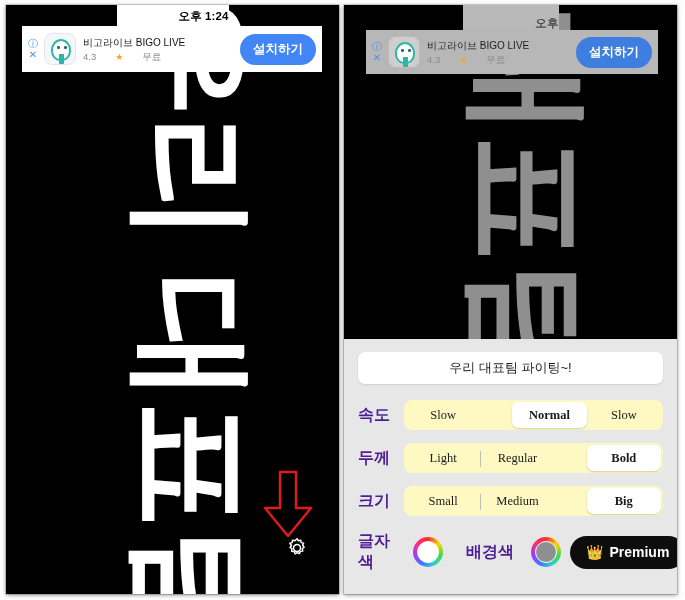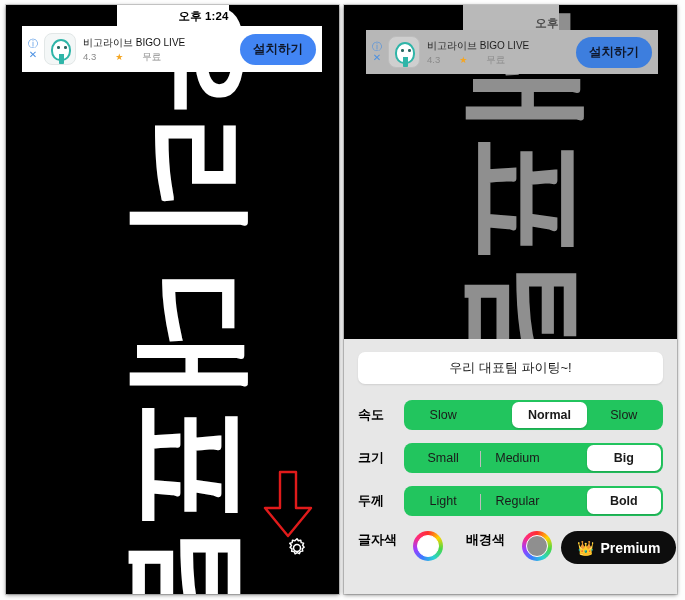--- a/index.html
+++ b/index.html
@@ -97,21 +97,21 @@
     white-space: nowrap; line-height: 15px;
   }
   .phone--dim .ad-title { color: #1e1e1e; }
   .ad-sub {
     font-size: 9.5px; color: #8a8a8a; line-height: 12px;
     margin-top: 1px; display: flex; align-items: center; gap: 19px;
   }
   .ad-star { color: #f5a623; font-size: 9px; }
   .ad-cta {
     flex: 0 0 auto; margin-right: 6px;
-    background: #4285f4; color: #0f172a;
+    background: #4285f4; color: #ffffff;
     border: none; border-radius: 16px;
     padding: 7px 13px; font-size: 12.5px; font-weight: bold;
     font-family: inherit; cursor: pointer;
     white-space: nowrap;
   }
   .phone--dim .ad-cta { background: #3d7ede; }
 
   
   .marquee-area { position: absolute; inset: 0; overflow: hidden; }
   .marquee-text {
@@ -161,29 +161,30 @@
     font-family: inherit;
     box-shadow: 0 1px 2px rgba(0,0,0,.10);
     margin-bottom: 16px;
   }
   .row {
     display: flex; align-items: center;
     margin-bottom: 13px;
   }
   .row-label {
     width: 46px; flex: 0 0 auto;
-    font-size: 13px; color: #000000; font-weight: bold;
+    font-size: 16px; color: #4c1d95; font-weight: bold;
   }
   .seg {
     flex: 1 1 auto;
     display: flex;
-    background: #22c55e;
+    background: #fef9c3;
     border-radius: 8px;
     padding: 2px;
     height: 30px;
+    font-family: Liberation Serif, serif;
   }
   .seg-opt {
     flex: 1 1 0; display: flex;
     align-items: center; justify-content: center;
     font-size: 12.5px; color: #1a1a1a;
     border-radius: 6.5px;
     position: relative;
     cursor: pointer;
     font-family: inherit;
     background: transparent; border: none;
@@ -192,21 +193,21 @@
     content: ""; position: absolute; left: 0; top: 6px;
     width: 1px; height: 16px; background: #bdbdbd;
   }
   .seg-opt.on {
     background: #ffffff; font-weight: bold;
     box-shadow: 0 1px 2px rgba(0,0,0,.18);
     margin-left: 32px;
   }
   .seg-opt.on::before, .seg-opt.on + .seg-opt::before { display: none; }
 
-  .colorrow { display: flex; margin-top: 2px; gap: 9px; }
+  .colorrow { display: flex; align-items: center; margin-top: 2px; gap: 9px; }
   .cwheel {
     width: 30px; height: 30px; border-radius: 50%;
     background: conic-gradient(#ff2d2d,#ffd400,#49d849,#29d2d2,#3b7bff,#a13bff,#ff2d7a,#ff2d2d);
     display: flex; align-items: center; justify-content: center;
     flex: 0 0 auto; cursor: pointer;
   }
   .cwheel i {
     display: block; width: 22px; height: 22px;
     border-radius: 50%; border: 1.5px solid #fff;
   }
@@ -307,34 +308,34 @@
       <div class="row">
         <div class="row-label">속도</div>
         <div class="seg">
           <button class="seg-opt">Slow</button>
           <button class="seg-opt on">Normal</button>
           <button class="seg-opt">Slow</button>
         </div>
       </div>
 
       <div class="row">
+        <div class="row-label">두께</div>
+        <div class="seg">
+          <button class="seg-opt">Light</button>
+          <button class="seg-opt">Regular</button>
+          <button class="seg-opt on">Bold</button>
+        </div>
+      </div>
+
+      <div class="row">
         <div class="row-label">크기</div>
         <div class="seg">
           <button class="seg-opt">Small</button>
           <button class="seg-opt">Medium</button>
           <button class="seg-opt on">Big</button>
-        </div>
-      </div>
-
-      <div class="row">
-        <div class="row-label">두께</div>
-        <div class="seg">
-          <button class="seg-opt">Light</button>
-          <button class="seg-opt">Regular</button>
-          <button class="seg-opt on">Bold</button>
         </div>
       </div>
 
       <div class="colorrow">
         <div class="row-label">글자색</div>
         <div class="cwheel">
             <i style="background:#ffffff"></i>
           </div>
         <div class="row-label" style="width:auto;margin:0 8px 0 14px">배경색</div>
         <div class="cwheel">

